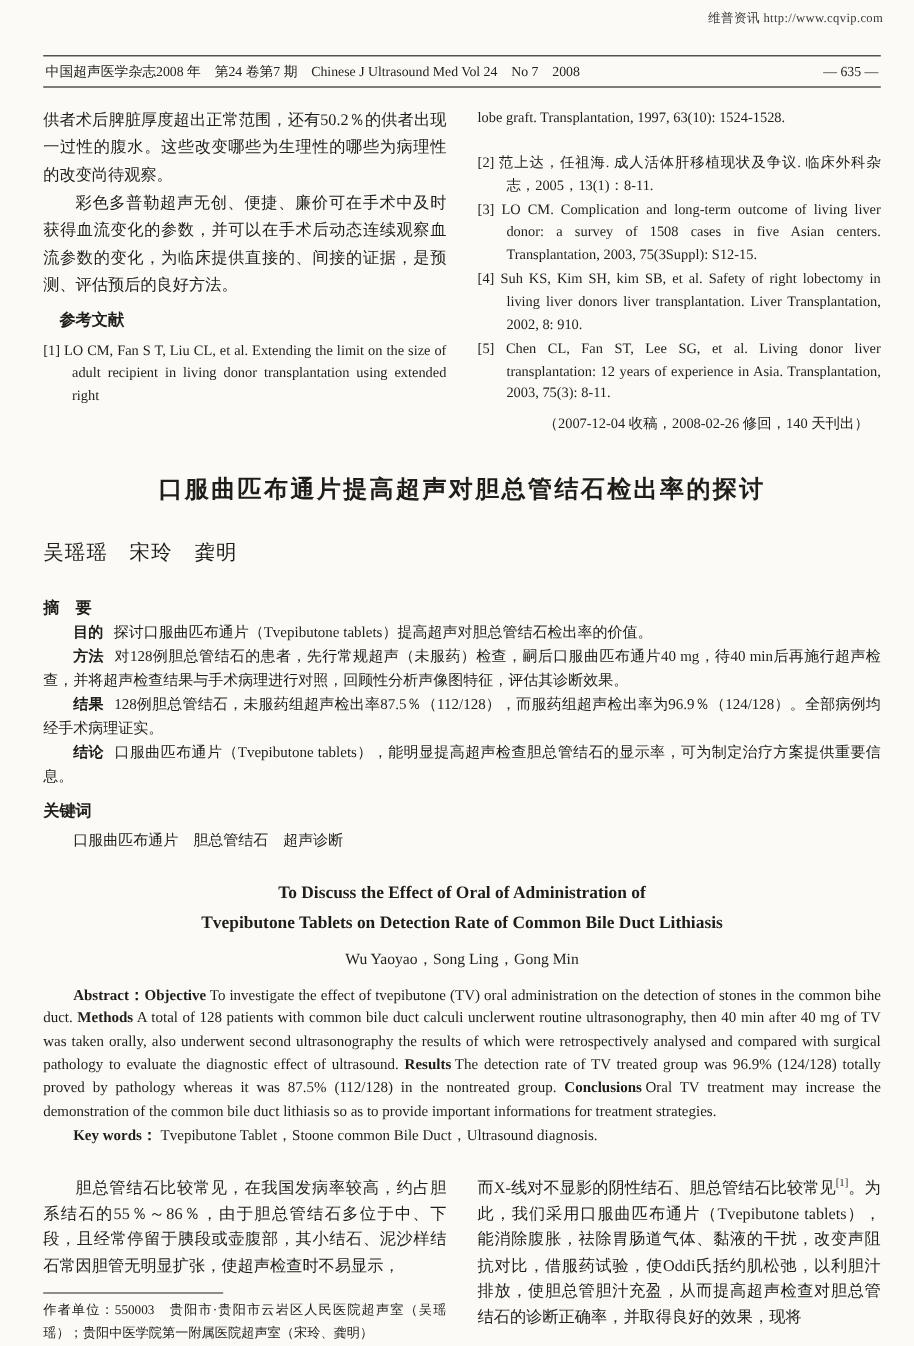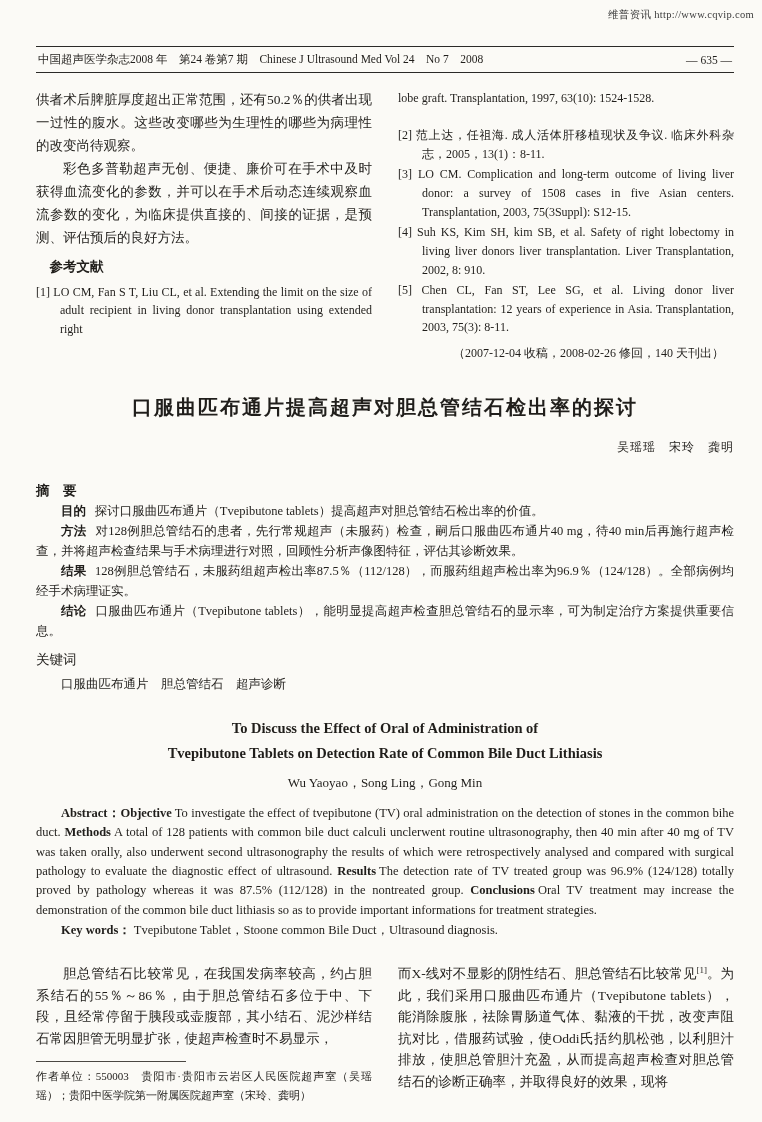--- a/index.html
+++ b/index.html
@@ -6,21 +6,21 @@
   html, body { width:762px; }
   body {
     width:762px; height:1122px;
     background:#fbfaf6;
     color:#201e1b;
     font-family:"Liberation Serif","DejaVu Serif",serif;
     position:relative;
     overflow:hidden;
   }
   .watermark {
-    position:absolute; top:8px; right:8px;
+    position:absolute; top:8px; right:26px;
     font-size:10.5px; color:#3a3a3a; letter-spacing:0.3px;
   }
   .page { padding:46px 28px 0 36px; }
 
   .page-header {
     display:flex; justify-content:space-between; align-items:center;
     border-top:1px solid #2b2a28; border-bottom:1px solid #2b2a28;
     padding:5px 2px; font-size:11.5px; white-space:nowrap;
   }
 
@@ -28,28 +28,28 @@
   .col { flex:1; min-width:0; }
 
   .top-section { font-size:13.5px; line-height:1.7; }
   .cn-para-indent { text-indent:2em; }
   .refs-heading { font-weight:bold; font-size:13.5px; text-indent:1em; margin:6px 0 4px 0; }
   .ref { font-size:12px; line-height:1.58; padding-left:24px; text-indent:-24px; margin-bottom:1px; }
   .ref-cont { font-size:12px; line-height:1.58; margin-bottom:18px; }
   .received-note { font-size:12px; margin-top:6px; text-align:right; padding-right:10px; }
 
   .article-title { text-align:center; font-size:20px; font-weight:bold; letter-spacing:2px; margin-top:30px; }
-  .article-authors { text-align:right; font-size:12px; margin-top:18px; letter-spacing:1px; }
+  .article-authors { text-align:left; font-size:17px; margin-top:28px; letter-spacing:1px; }
 
   .abstract-wrap { margin-top:24px; font-size:12.5px; line-height:1.6; text-align:justify; }
   .abstract-heading { font-weight:bold; font-size:13.5px; }
   .abstract-item { text-indent:2em; }
   .abstract-label { font-weight:bold; margin-right:0.7em; }
 
-  .keywords-heading { font-weight:normal; font-size:13.5px; margin-top:8px; }
+  .keywords-heading { font-weight:bold; font-size:13.5px; margin-top:8px; }
   .keywords-line { font-size:12.5px; text-indent:2em; margin-top:3px; }
 
   .en-title { text-align:center; font-weight:bold; font-size:14.5px; line-height:1.75; margin-top:22px; }
   .en-authors { text-align:center; font-size:13px; margin-top:7px; }
   .en-affil { text-align:center; font-size:12.5px; margin-top:5px; }
   .en-abstract { margin-top:12px; font-size:12.5px; line-height:1.55; text-align:justify; text-indent:2em; }
   .en-label { font-weight:bold; margin-right:3px; }
   .en-keywords { font-size:12.5px; text-indent:2em; margin-top:2px; }
 
   .body-cols { margin-top:24px; font-size:13.5px; line-height:1.6; }

